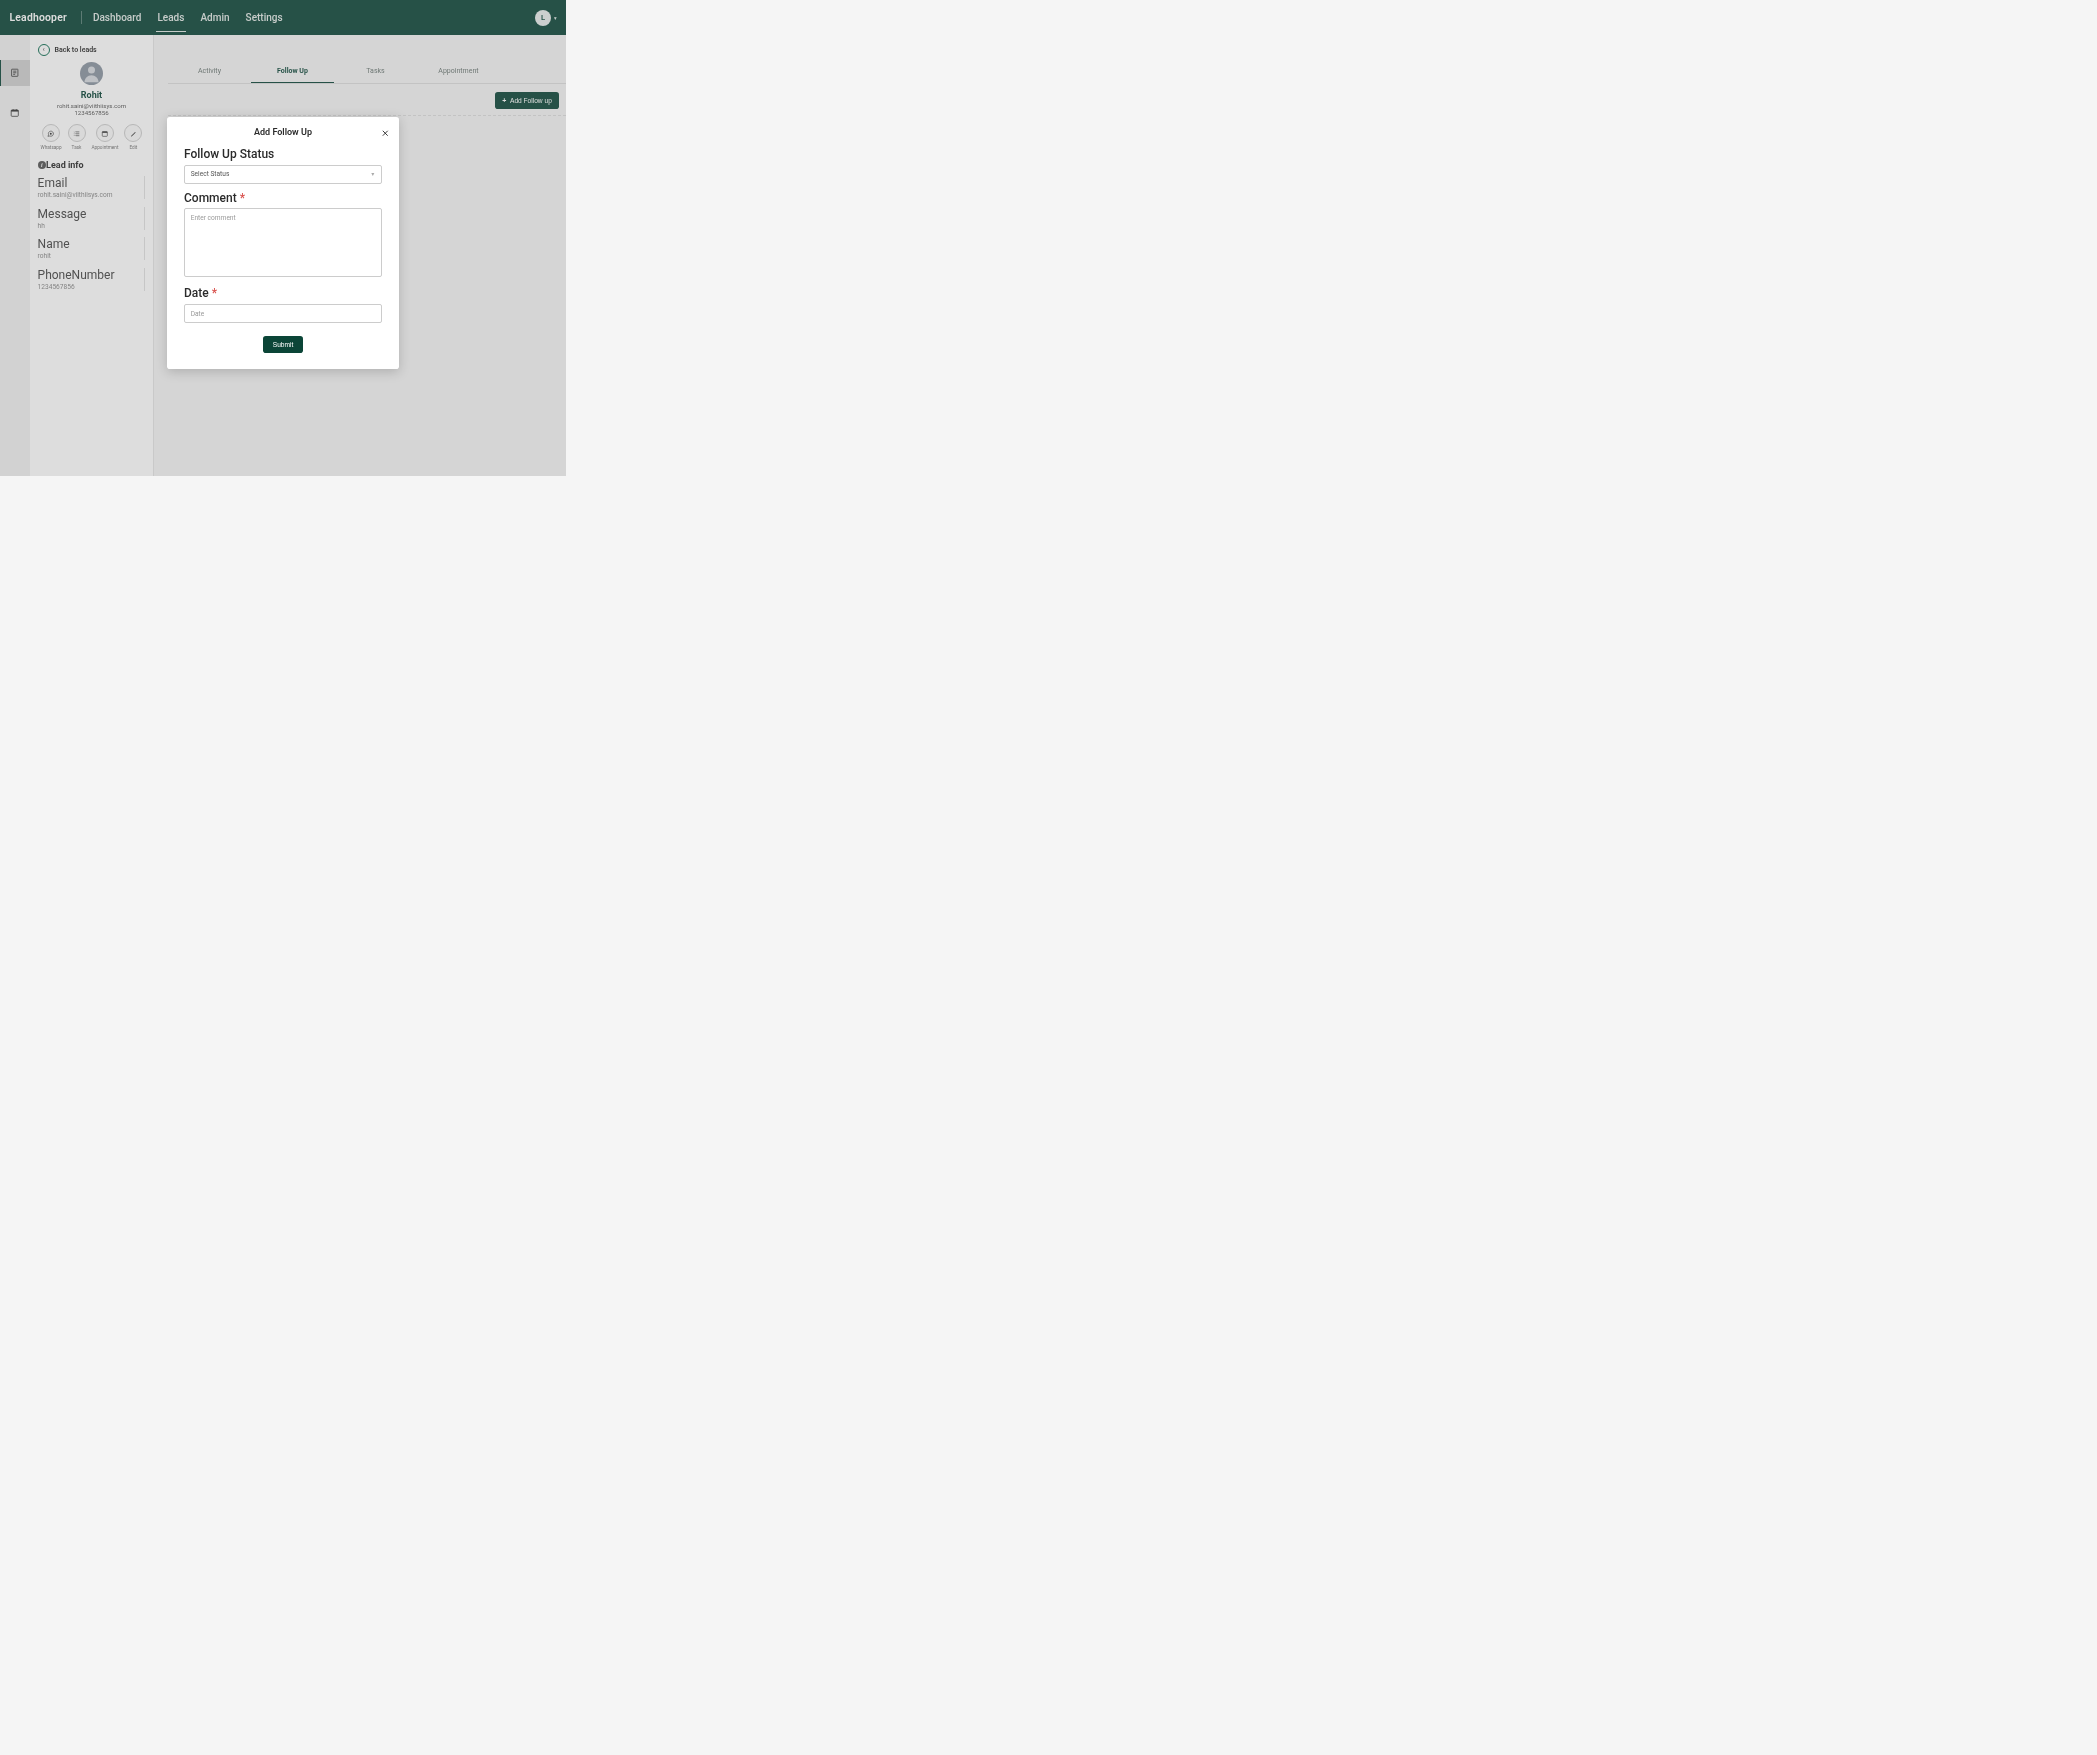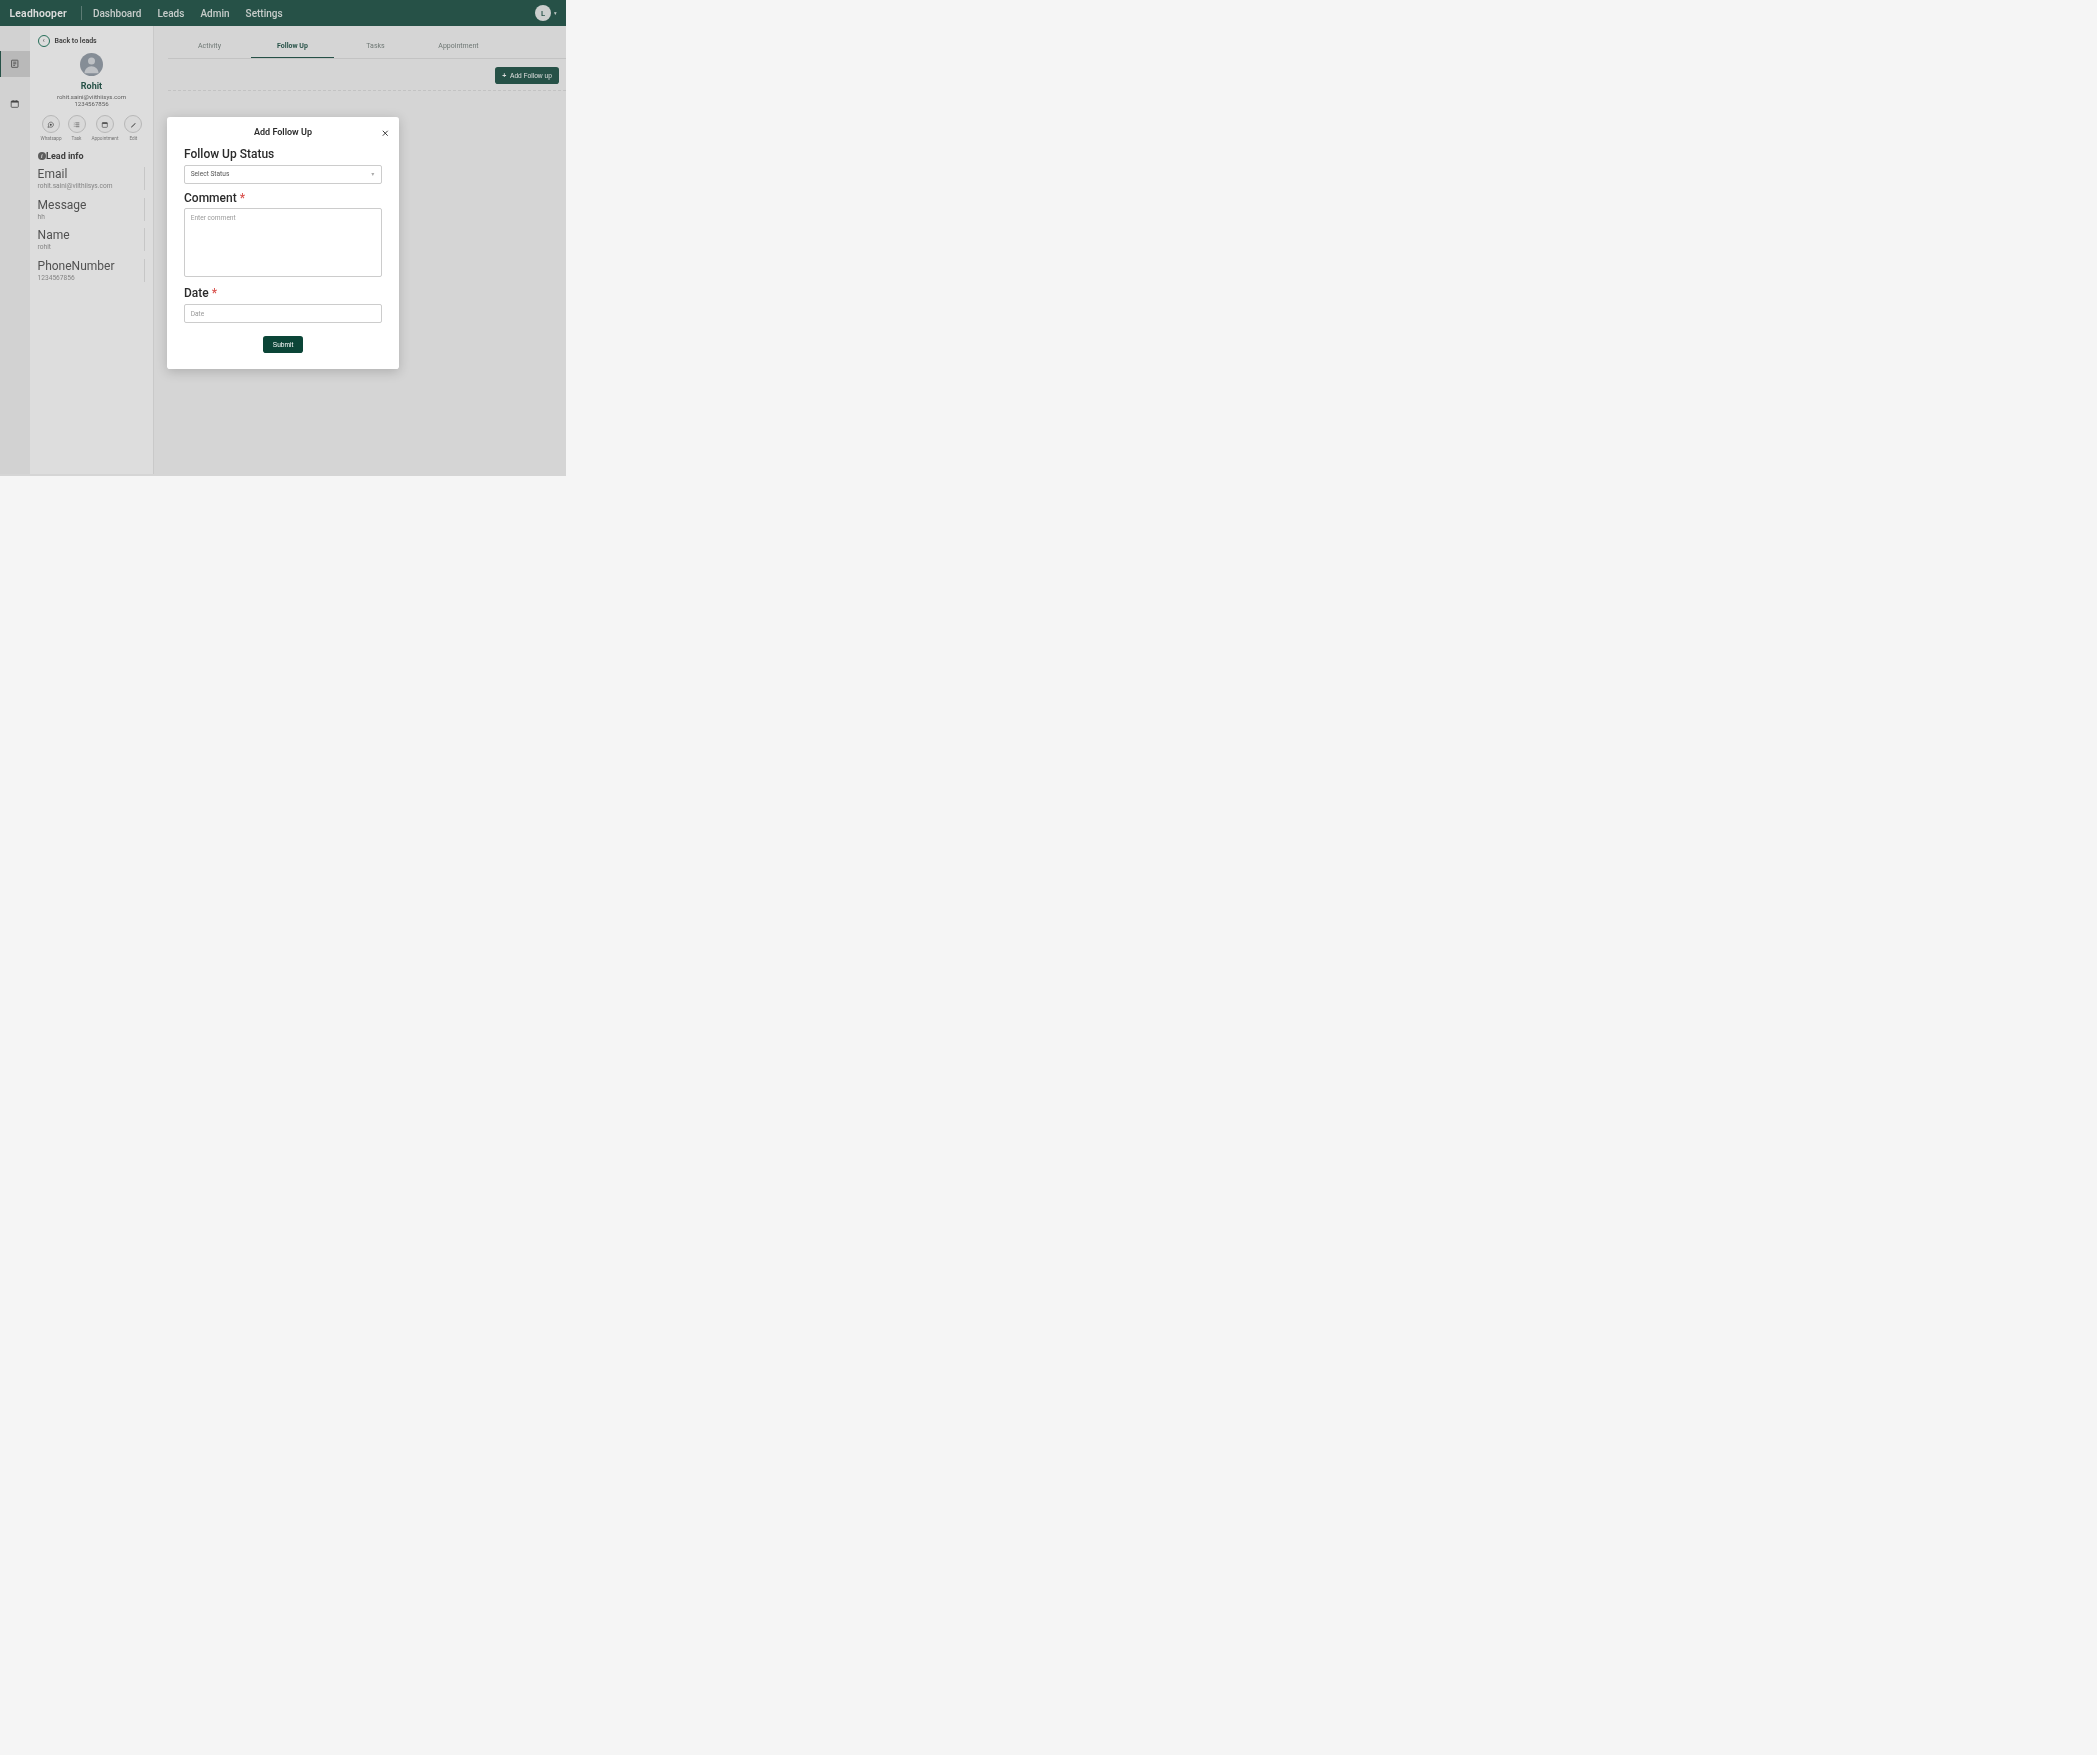--- a/index.html
+++ b/index.html
@@ -6,21 +6,21 @@
     body {
       font-family: -apple-system, BlinkMacSystemFont, "Segoe UI", Roboto, Arial, sans-serif;
       background: #f5f5f5;
       overflow: hidden;
       width: 566px;
       height: 476px;
       position: relative;
     }
     .topbar {
       background: #0b4537;
-      height: 26px;
+      height: 35px;
       display: flex;
       align-items: center;
       padding: 0 9.5px;
       color: #fff;
     }
     .logo {
       font-size: 10.4px;
       font-weight: 600;
       letter-spacing: 0.2px;
       margin-right: 9.5px;
@@ -226,20 +226,21 @@
     .main-area {
       flex: 1;
       background: #f5f5f5;
       padding: 8.5px 0 0 14px;
       position: relative;
     }
     .tabs {
       display: flex;
       border-bottom: 0.5px solid #ddd;
       width: 100%;
+      margin-top: 16px;
     }
     .tab {
       flex: 0 0 83px;
       text-align: center;
       padding: 7.6px 4.7px 6.6px;
       font-size: 7px;
       color: #6b7773;
       cursor: pointer;
       border-bottom: 1.4px solid transparent;
     }

